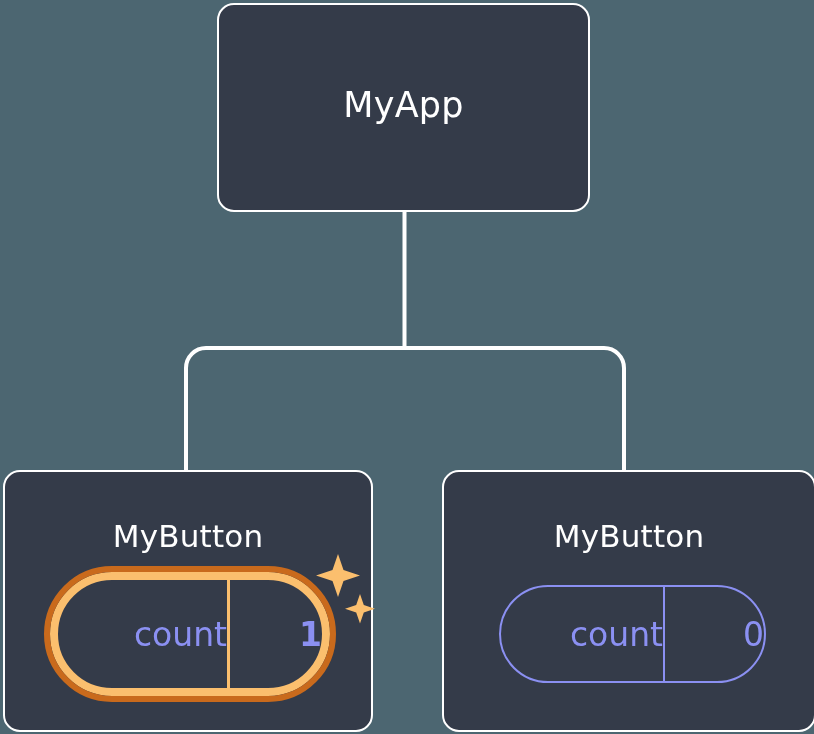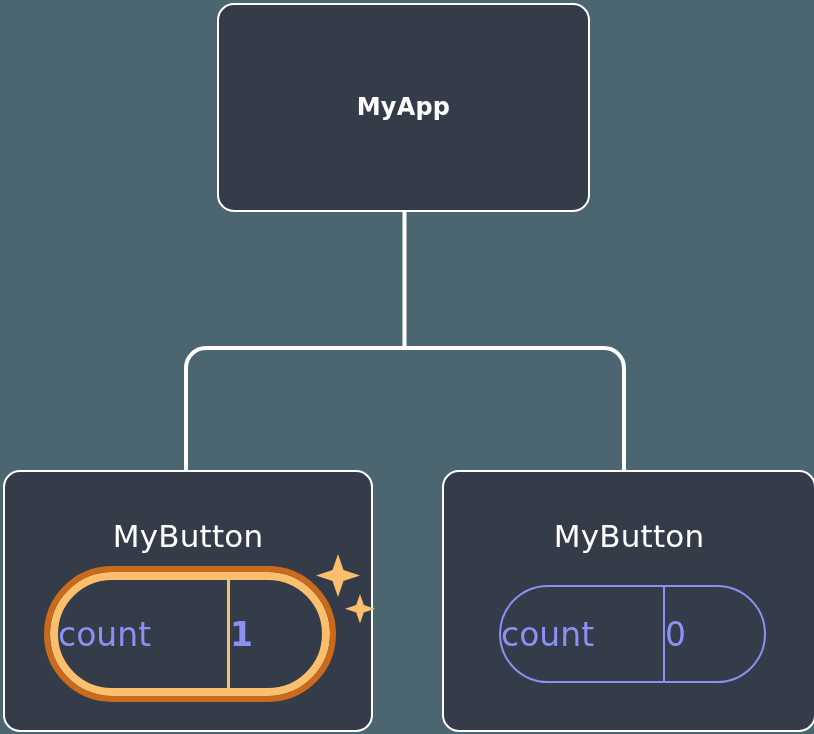--- a/index.html
+++ b/index.html
@@ -61,23 +61,22 @@
     position: absolute;
     left: 0;
     right: 0;
     text-align: center;
     color: #ffffff;
     font-weight: 400;
     letter-spacing: 0.2px;
     white-space: nowrap;
   }
   #node-root .node-title {
-    top: 88px;
-    font-size: 24px;
-    font-weight: bold;
+    top: 80px;
+    font-size: 35px;
   }
   #node-child-left .node-title {
     top: 46px;
     font-size: 31px;
   }
   #node-child-right .node-title {
     top: 46px;
     font-size: 31px;
   }
 
@@ -85,21 +84,21 @@
   .pill {
     position: absolute;
     display: flex;
     align-items: stretch;
     box-sizing: border-box;
     border-radius: 999px;
   }
   .pill-key, .pill-val {
     display: flex;
     align-items: center;
-    justify-content: flex-start;
+    justify-content: flex-end;
     box-sizing: border-box;
   }
 
   
   .pill.is-highlighted {
     left: 45px;
     top: 100px;
     width: 280px;
     height: 124px;
     border: 8px solid #fbbf6e;

